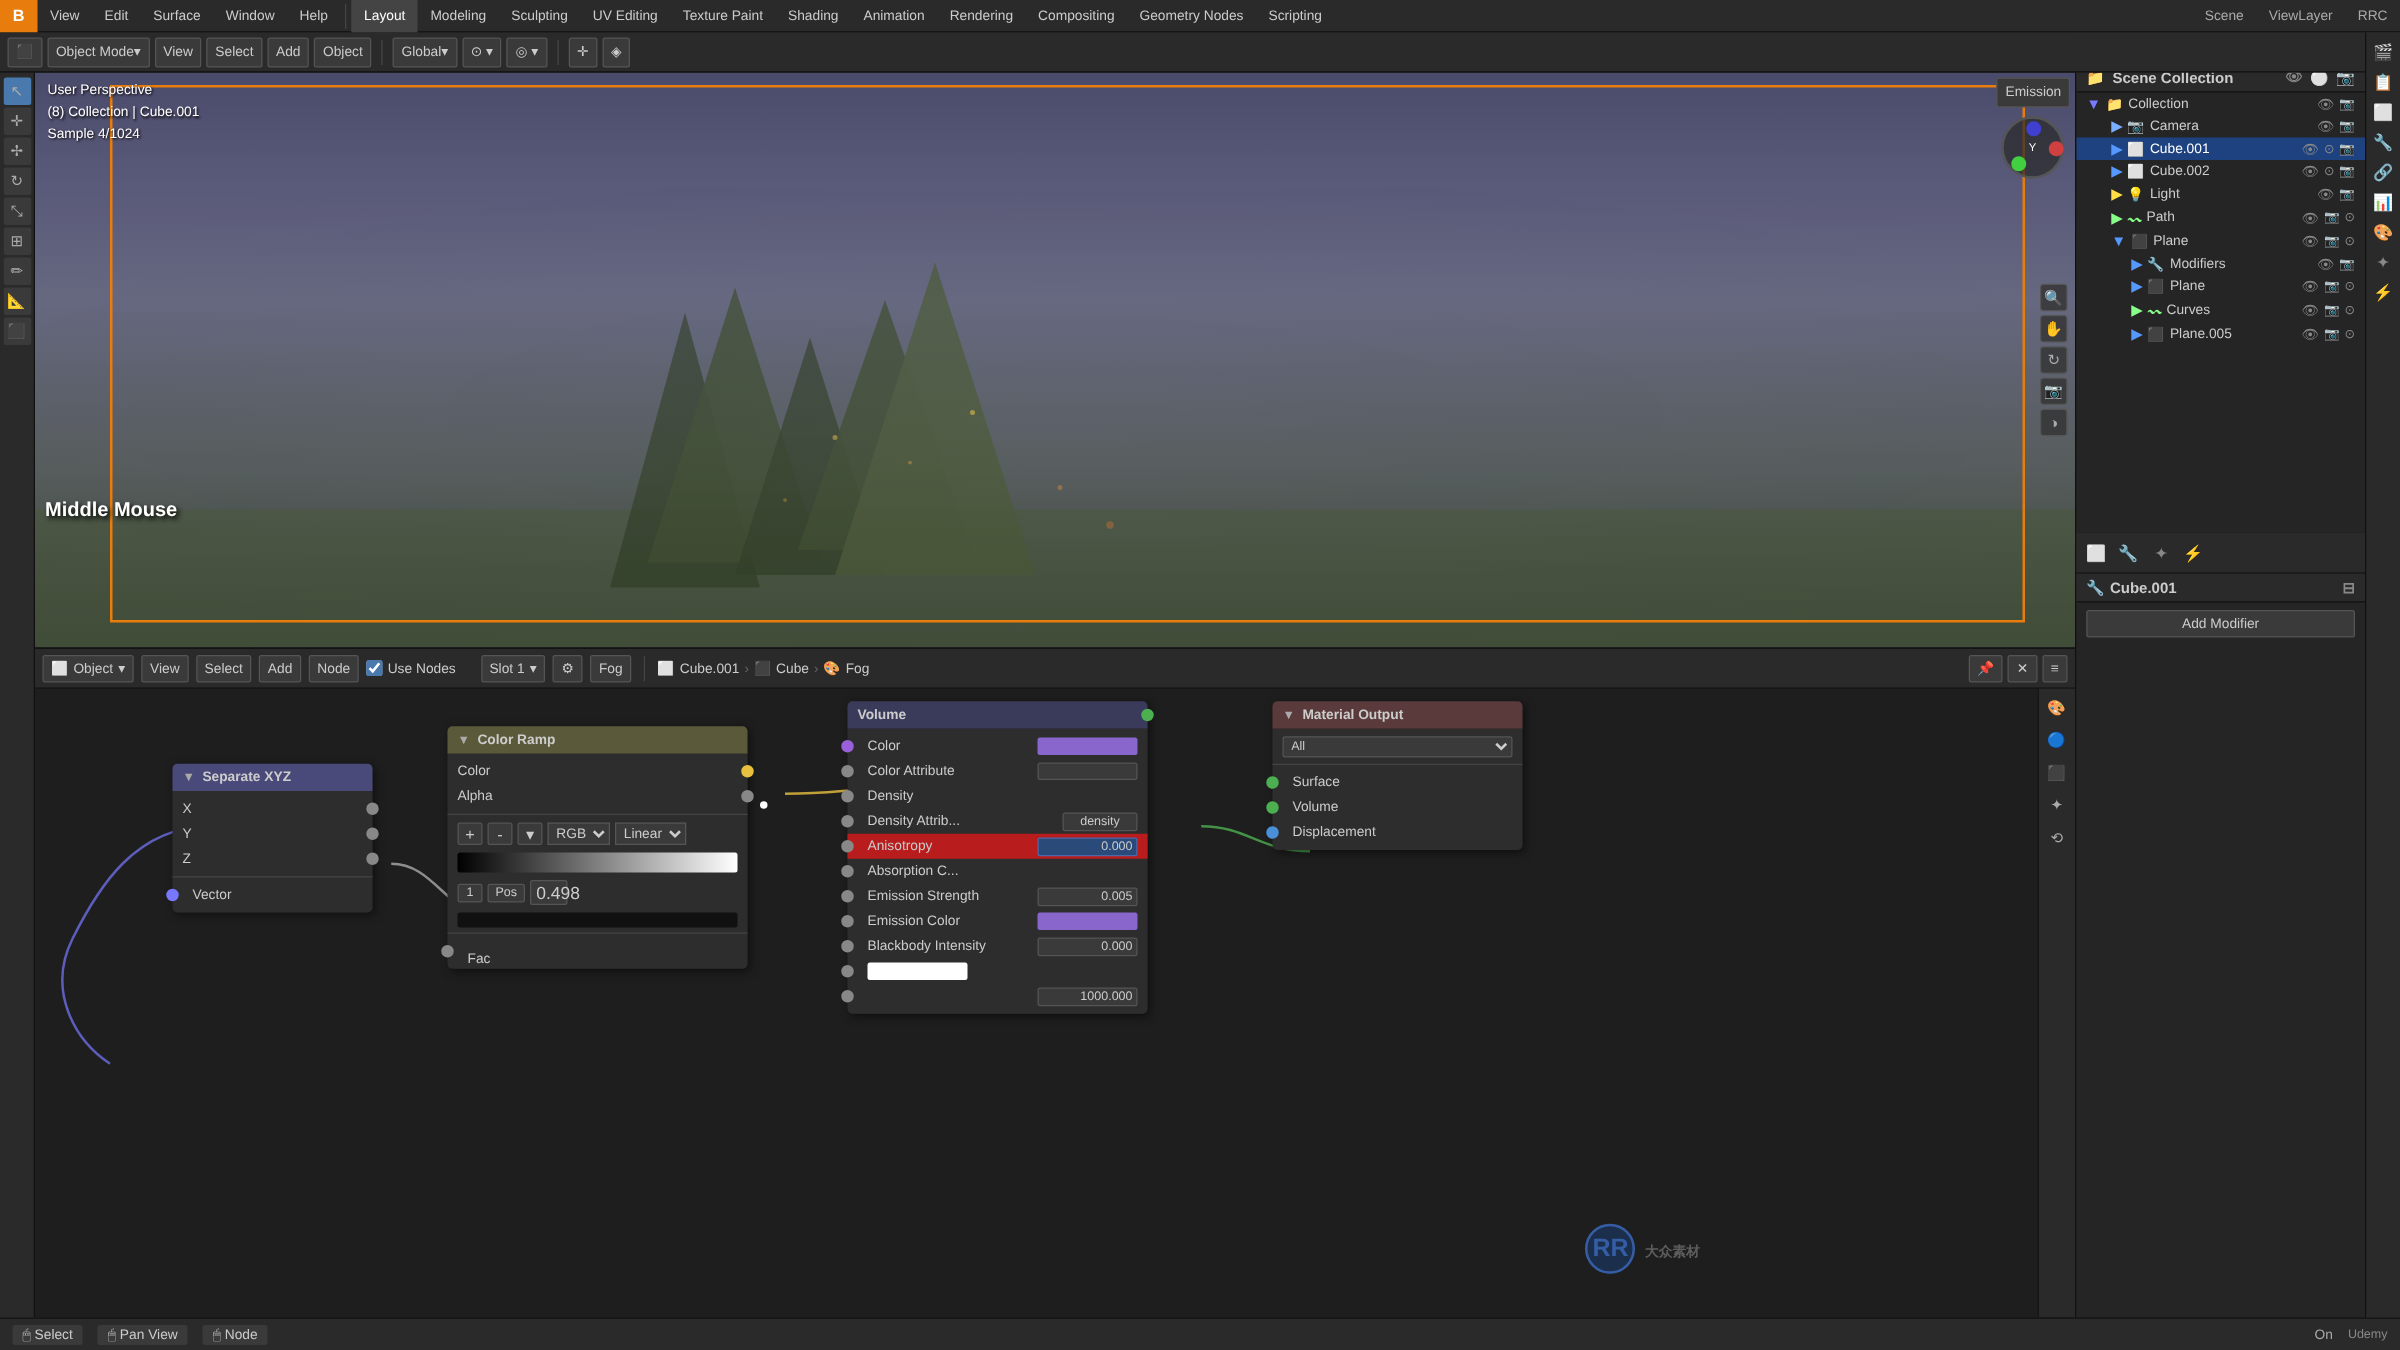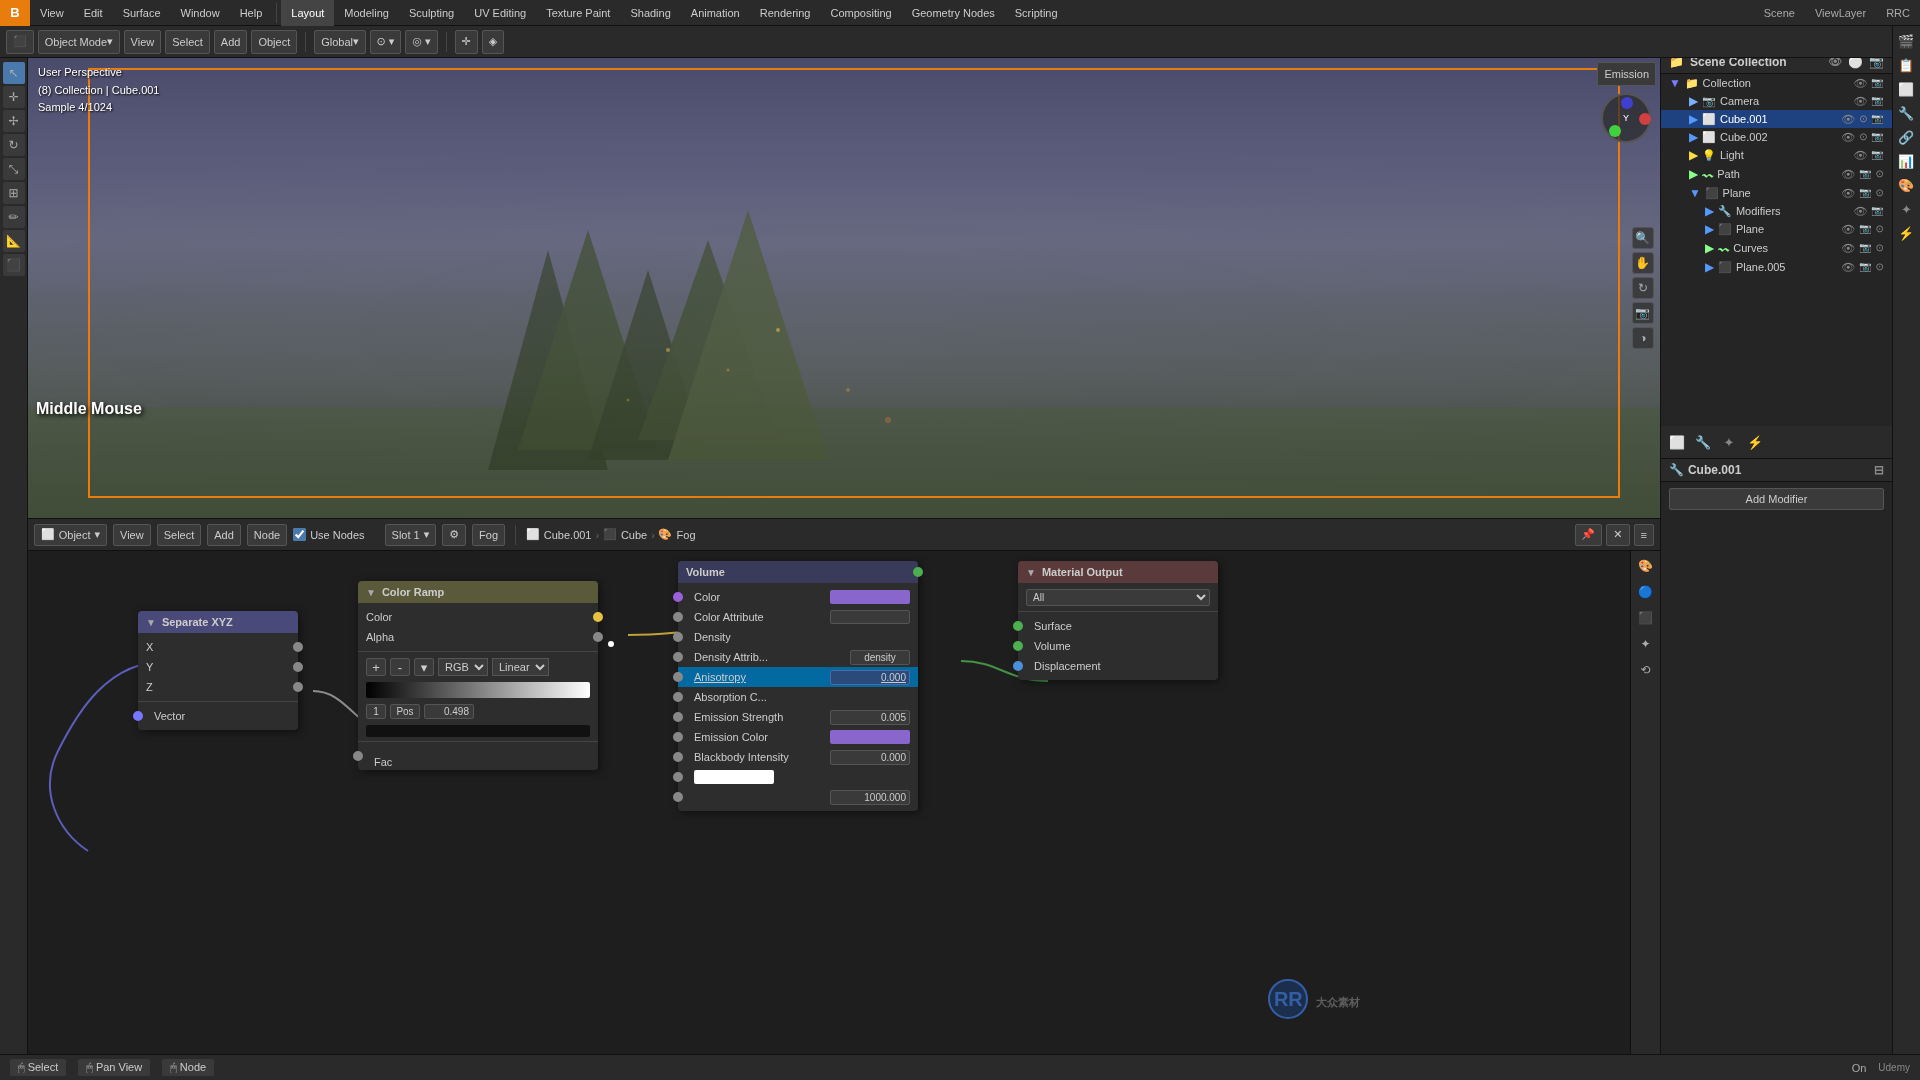--- a/index.html
+++ b/index.html
@@ -434,22 +434,21 @@
       background: #3a3a3a;
       border: 1px solid #555;
       color: #ccc;
       font-size: 10px;
       width: 80px;
       text-align: right;
       padding: 1px 3px;
       border-radius: 2px;
     }
     .node-row-highlighted {
-      background: #0369a1;
-      text-decoration: underline;
+      background: #b91c1c;
     }
     .color-swatch {
       width: 80px;
       height: 14px;
       border-radius: 2px;
       margin-left: auto;
     }
 
     
     #status-bar {
@@ -1059,21 +1058,21 @@
           </select>
         </div>
 
         <div class="ramp-gradient">
           <div class="handle" style="left:calc(50% - 4px);"></div>
         </div>
 
         <div class="ramp-controls" style="margin-top:2px;">
           <div style="background:#3a3a3a;border:1px solid #555;padding:1px 4px;border-radius:2px;font-size:10px;width:20px;text-align:center;">1</div>
           <div style="background:#3a3a3a;border:1px solid #555;padding:1px 4px;border-radius:2px;font-size:10px;width:30px;text-align:center;">Pos</div>
-          <div style="background:#3a3a3a;border:1px solid #555;padding:1px 4px;border-radius:2px;font-size:10px;width:50px;text-align:right;">0.498</div>
+          <div style="background:#3a3a3a;border:1px solid #555;padding:1px 4px;border-radius:2px;font-size:14px;width:30px;text-align:right;">0.498</div>
         </div>
 
         <div style="height:12px;background:#111;margin:4px 8px;border-radius:2px;"></div>
         <div style="height:1px;background:#444;margin:4px 0;"></div>
 
         <div class="node-row">
           <div class="node-socket socket-in socket-gray" style="left:-5px;"></div>
           <span class="node-row-label" style="padding-left:8px;margin-top:12px;">Fac</span>
         </div>
       </div>

